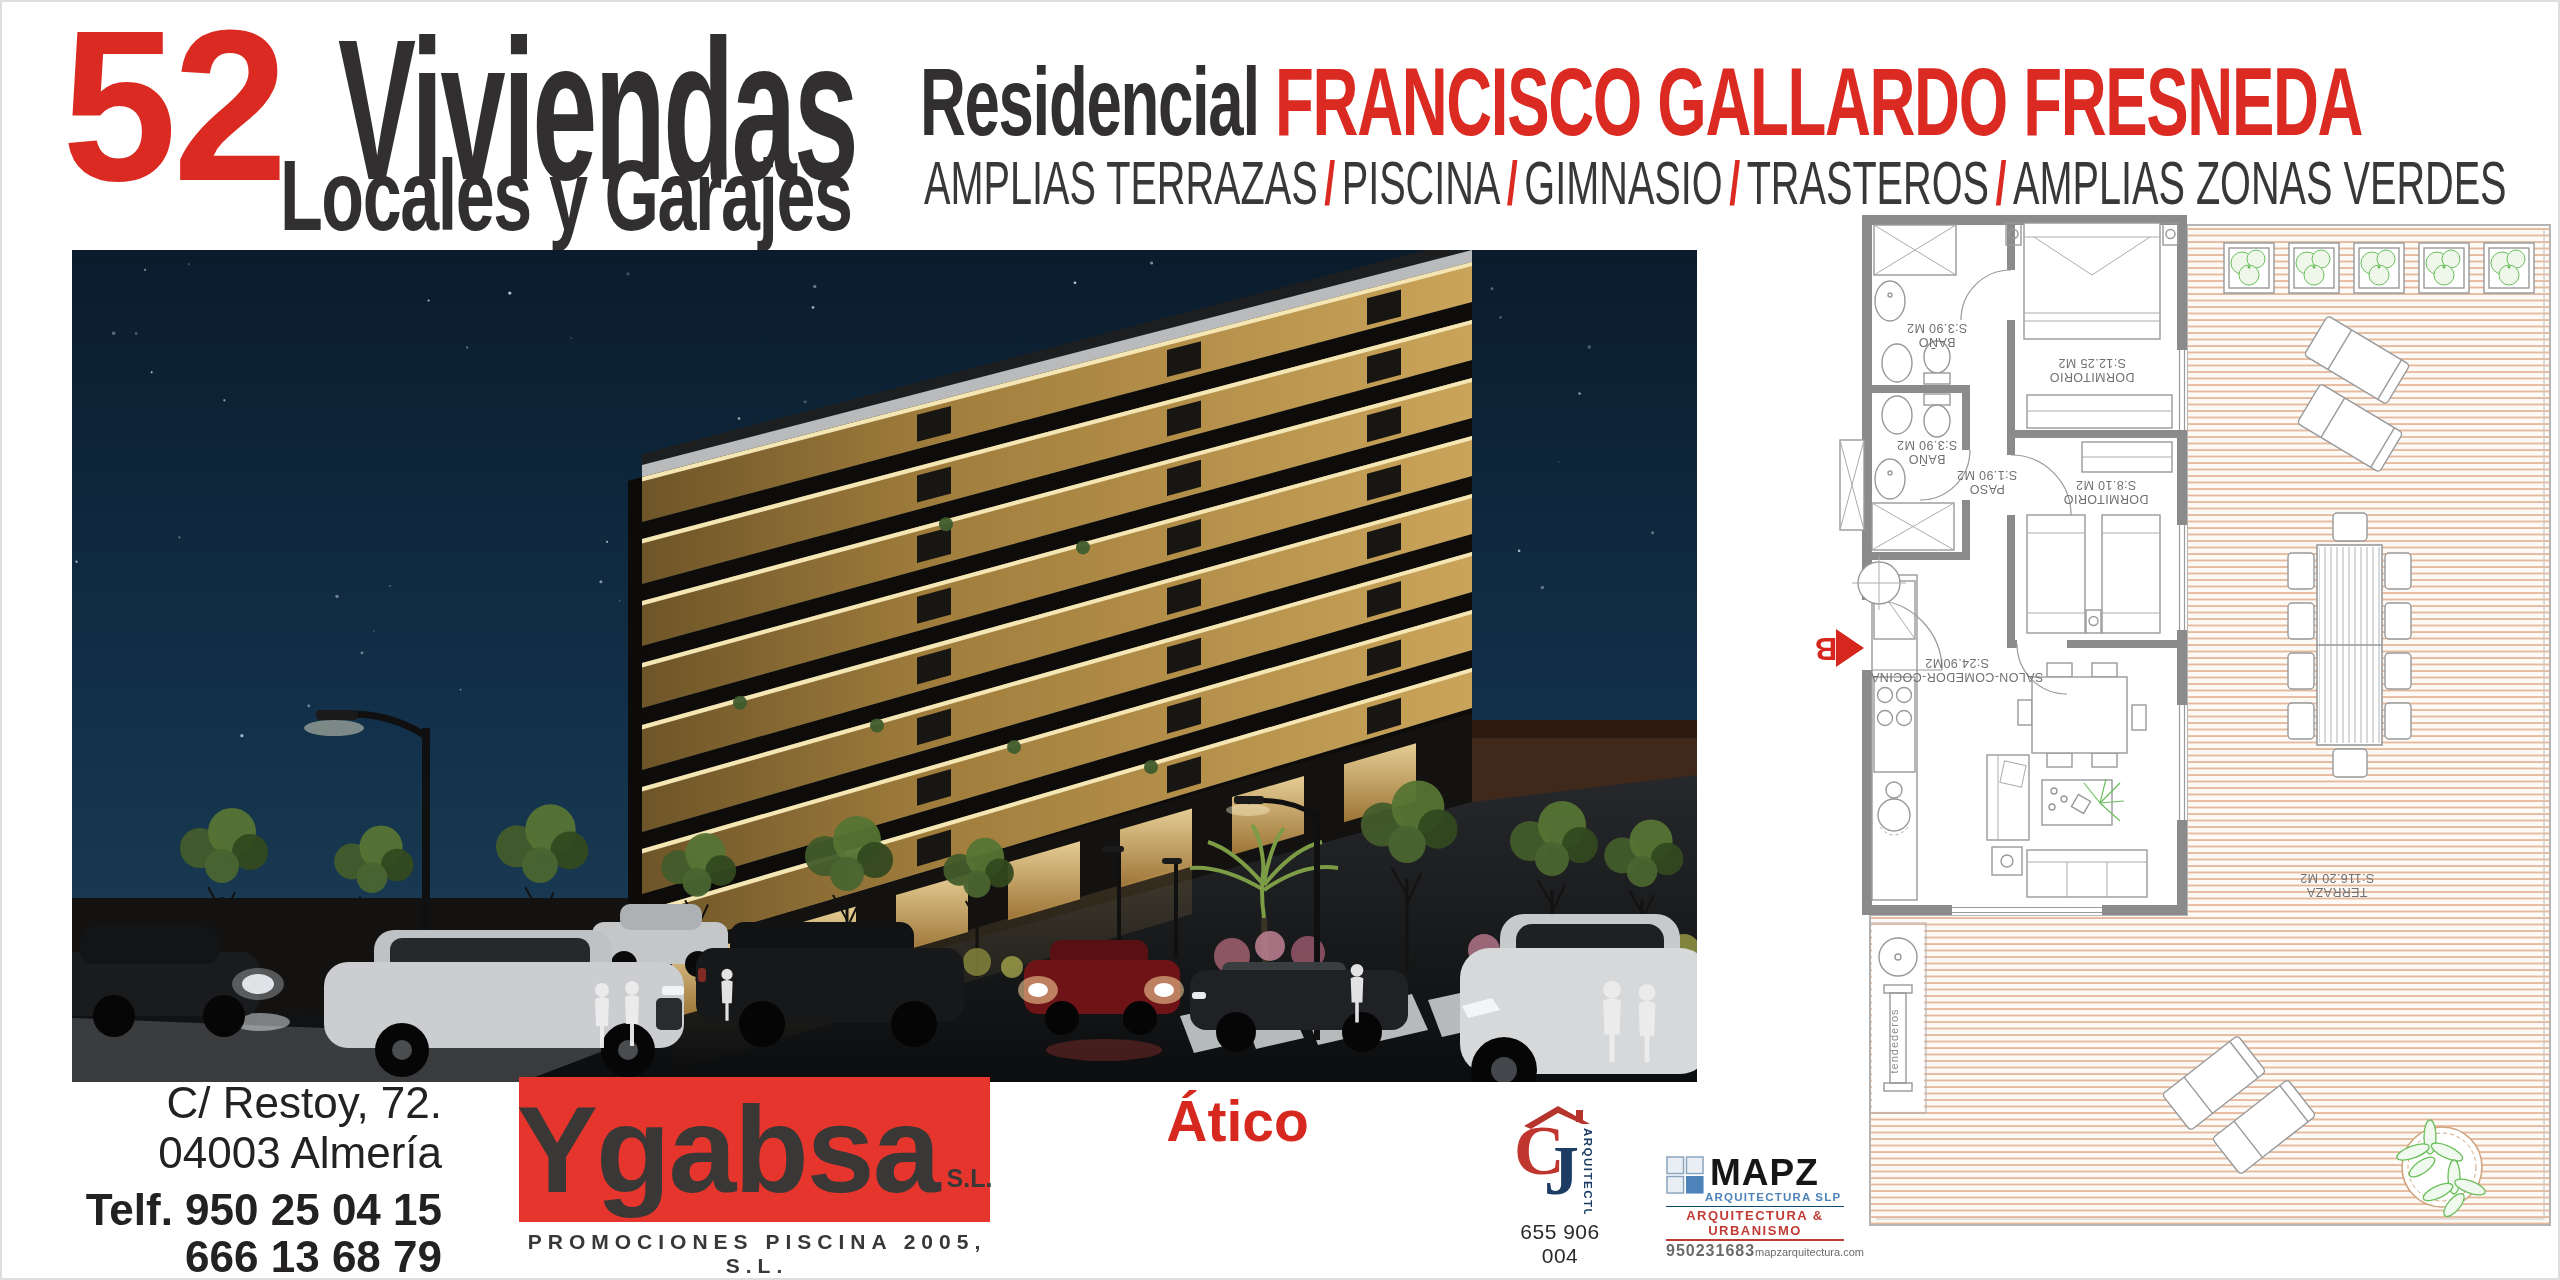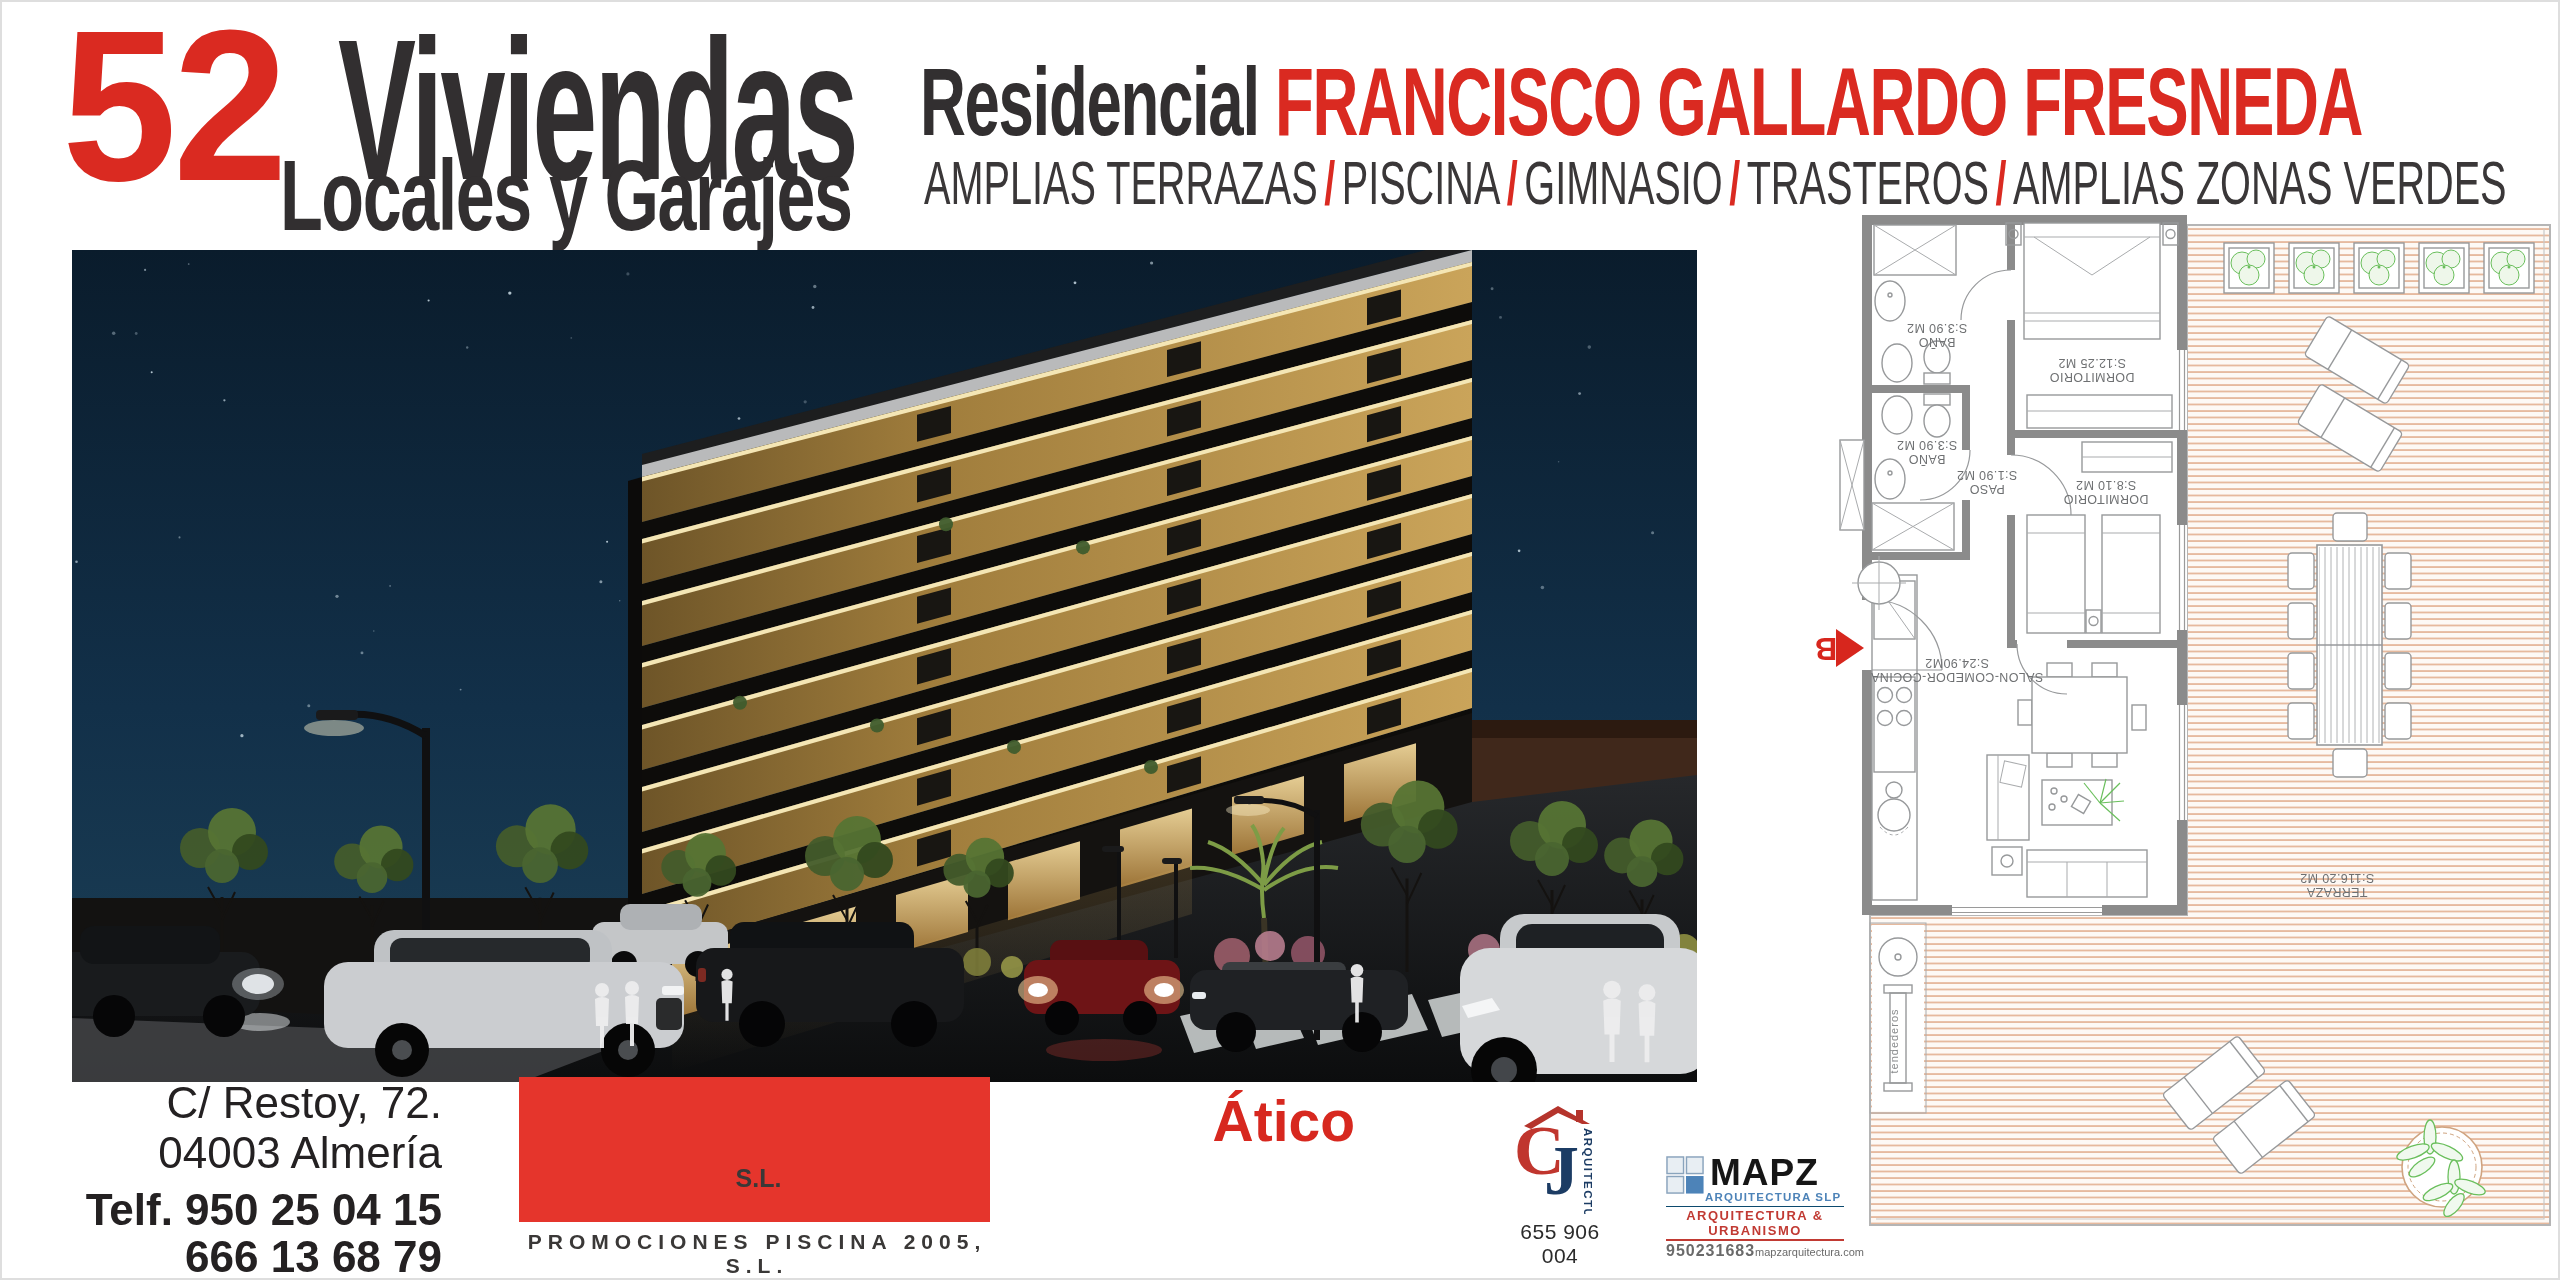--- a/index.html
+++ b/index.html
@@ -37,21 +37,21 @@
   .contact{left:40px;top:1076px;width:400px;text-align:right;color:#242122;}
   .contact .addr{font-size:44px;margin-bottom:8px;}
   .contact .tel{font-size:44px;font-weight:bold;line-height:1.07;}
   .contact .mail{font-size:34px;margin-top:8px;}
 
   .ybox{left:517px;top:1075px;width:471px;height:145px;background:#e5352c;display:flex;align-items:center;justify-content:center;}
   .ybox .nm{font-size:122px;font-weight:bold;color:#3a3837;letter-spacing:-2px;line-height:1;}
   .ybox .sl{font-size:25px;font-weight:bold;color:#3a3837;margin-left:8px;margin-top:58px;}
   .ytag{left:505px;top:1228px;width:500px;text-align:center;font-size:21px;font-weight:bold;color:#3a3837;letter-spacing:6px;}
 
-  .unit{left:1118px;top:1086px;width:235px;text-align:right;color:#d7281f;font-weight:bold;font-size:57px;line-height:1.18;}
+  .unit{left:1118px;top:1086px;width:235px;text-align:center;color:#d7281f;font-weight:bold;font-size:57px;line-height:1.18;}
 
   .cj{left:1512px;top:1100px;width:92px;text-align:center;}
   .cj .ph{font-size:21px;font-weight:normal;color:#2b2b2b;margin-top:2px;letter-spacing:.5px;}
 
   .mapz{left:1664px;top:1154px;width:178px;}
   .mapz .row1{display:flex;align-items:flex-start;}
   .mapz .mname{font-size:37px;font-weight:bold;color:#161616;letter-spacing:1px;line-height:.9;margin-left:5px;}
   .mapz .msub{font-size:11.5px;font-weight:bold;color:#4d83b8;letter-spacing:1.2px;text-align:right;margin-top:2px;}
   .mapz .band{margin-top:3px;border-top:1px solid #0c4a6e;border-bottom:2px solid #c13a33;color:#c13a33;font-size:13px;font-weight:bold;letter-spacing:1.5px;text-align:center;padding:1px 0;}
   .mapz .row3{display:flex;justify-content:space-between;align-items:baseline;margin-top:1px;color:#6a6a6a;}
@@ -767,20 +767,21 @@
 </div>
 
 <div class="abs contact">
   <div class="addr">C/ Restoy, 72. 04003 Almería</div>
   <div class="tel">Telf. 950 25 04 15</div>
   <div class="tel">666 13 68 79</div>
   <div class="mail">ygabsa2005@hotmail.com</div>
 </div>
 
 <div class="abs ybox">
+  <span class="nm">Ygabsa</span>
   <span class="sl">S.L.</span>
 </div>
 <div class="abs ytag">PROMOCIONES PISCINA 2005, S.L.</div>
 
 <div class="abs unit">
   <div>Ático</div>
 </div>
 
 <div class="abs cj">
   <svg width="92" height="112" viewBox="0 0 92 112">

